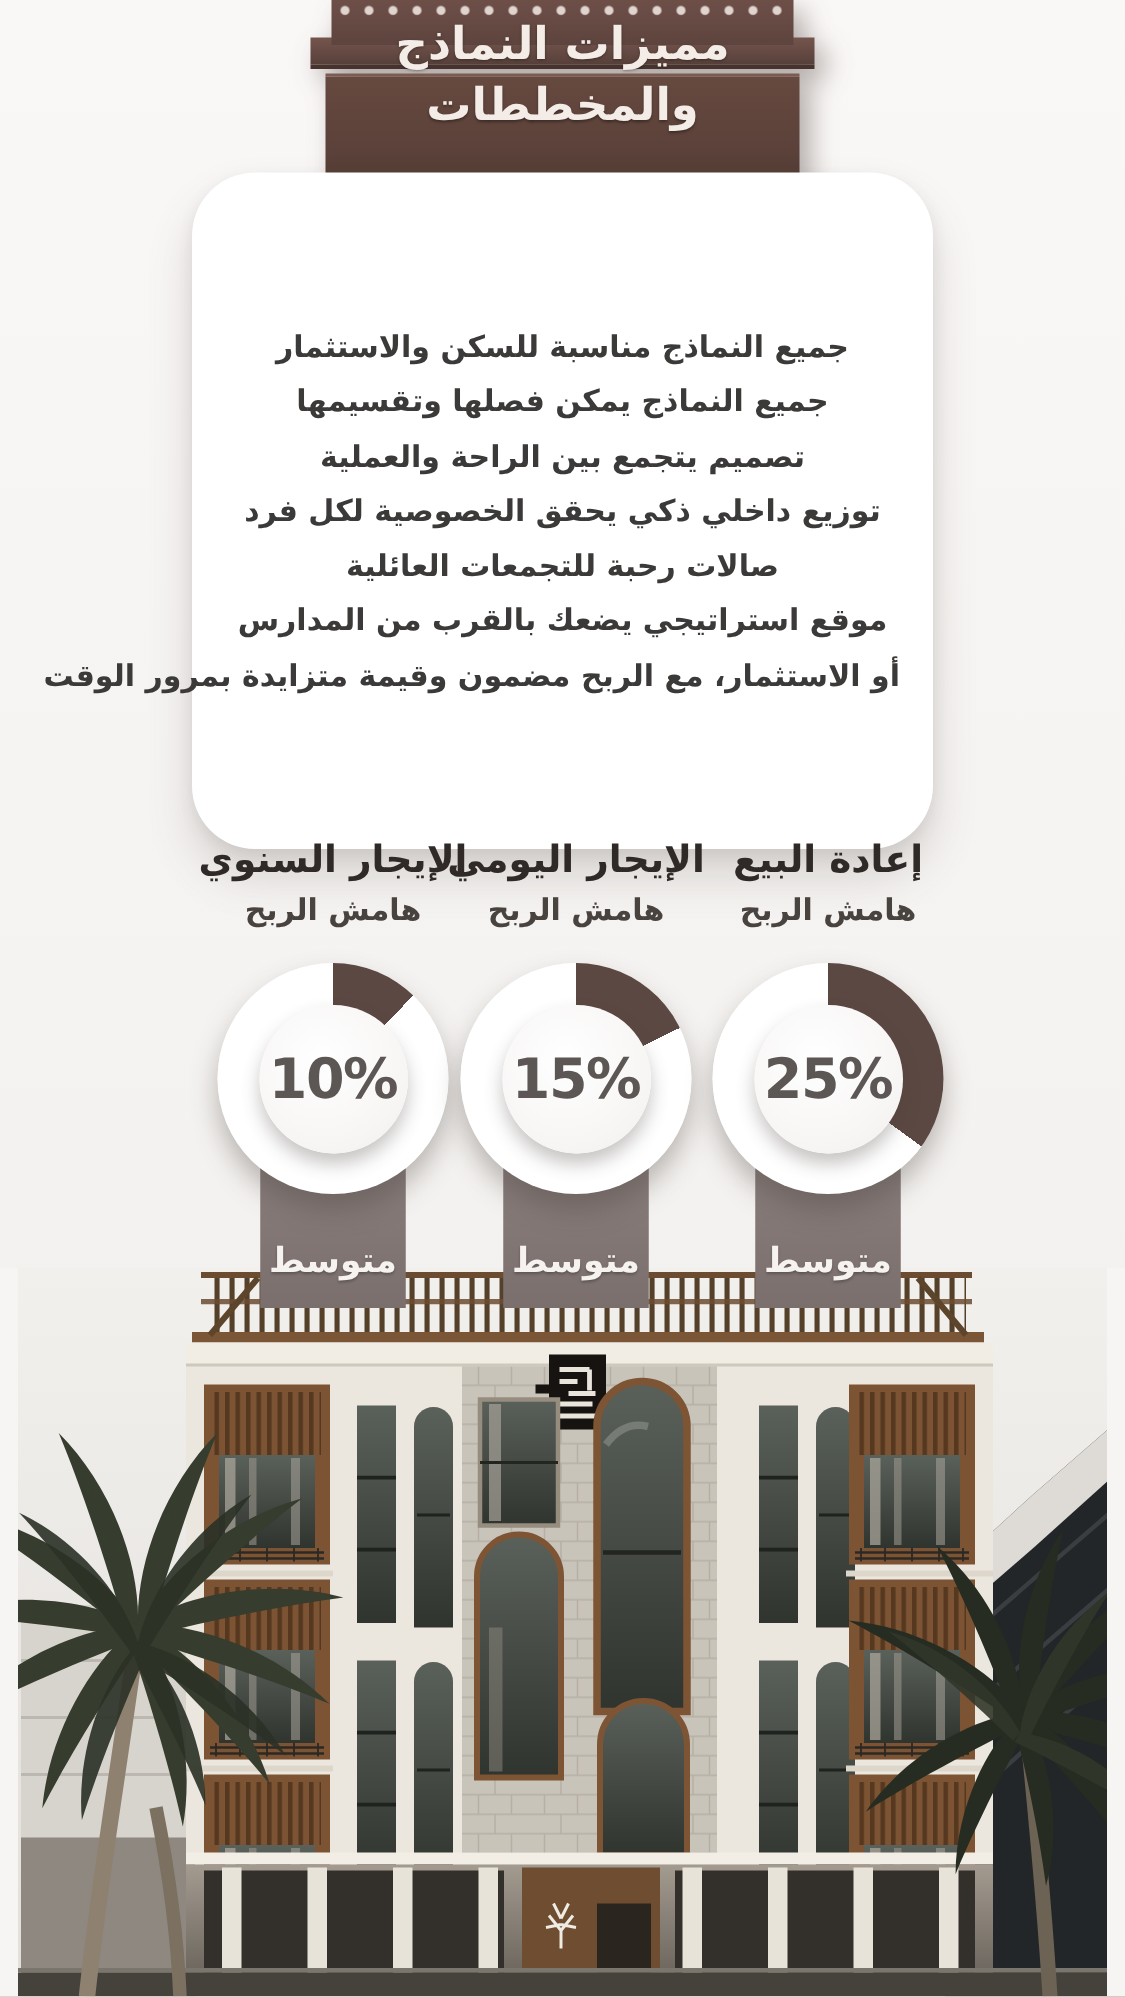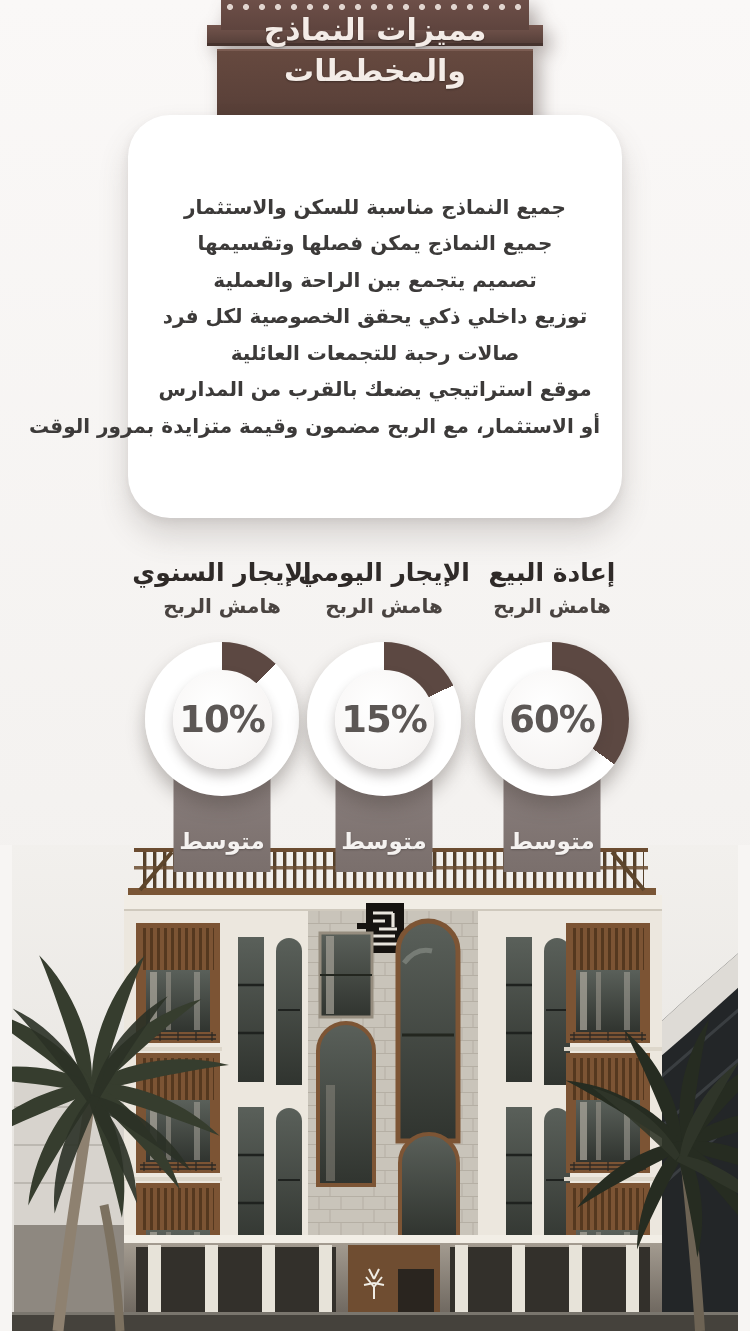--- a/index.html
+++ b/index.html
@@ -22,21 +22,21 @@
   .banner .b-body { position:absolute; left:12px; right:12px; top:49px; bottom:0;
             background:linear-gradient(180deg,#66493f 0%,#5c423a 55%,#503a33 100%);
             border-top:2px solid #7b5c52; }
   .banner .b-text { position:absolute; inset:0; display:flex; flex-direction:column;
             align-items:center; z-index:2; color:#f4ece7; font-weight:bold;
             text-shadow:0 1px 2px rgba(0,0,0,.35); }
   .banner .b-line1 { font-size:30px; margin-top:12px; letter-spacing:0; }
   .banner .b-line2 { font-size:30px; margin-top:6px; }
 
   
-  .card { position:absolute; left:128px; top:115px; width:494px; height:403px;
+  .card { position:absolute; left:128px; top:115px; width:494px; height:451px;
           background:#ffffff; border-radius:42px;
           box-shadow:0 18px 30px rgba(90,80,75,.20), 0 4px 10px rgba(90,80,75,.10);
           display:flex; flex-direction:column; justify-content:center;
           padding:28px 22px; }
   .card .f-line { text-align:center; font-size:20px; font-weight:600; color:#3c3a39;
           line-height:36.5px; white-space:nowrap; }
 
   
   .charts { position:absolute; left:0; top:558px; width:750px; height:314px; z-index:3;margin-left:12px; }
   .chart-col { position:absolute; top:0; width:220px; height:314px; }
@@ -117,21 +117,21 @@
       </div>
       <div class="badge">متوسط</div>
     </div>
 
     <div class="chart-col col-2">
       <div class="c-title">إعادة البيع</div>
       <div class="c-sub">هامش الربح</div>
       <div class="ribbon"></div>
       <div class="donut" style="background: conic-gradient(rgb(92, 72, 66) 0deg, rgb(92, 72, 66) 126deg, rgb(255, 255, 255) 126deg, rgb(255, 255, 255) 360deg);">
         <div class="donut-hole">
-          <span>60%</span>
+          <span>25%</span>
         </div>
       </div>
       <div class="badge">متوسط</div>
     </div>
 
   </div>
 
   <div class="scene">
     <svg width="750" height="486" viewBox="0 0 750 486" xmlns="http://www.w3.org/2000/svg">
       <defs>

